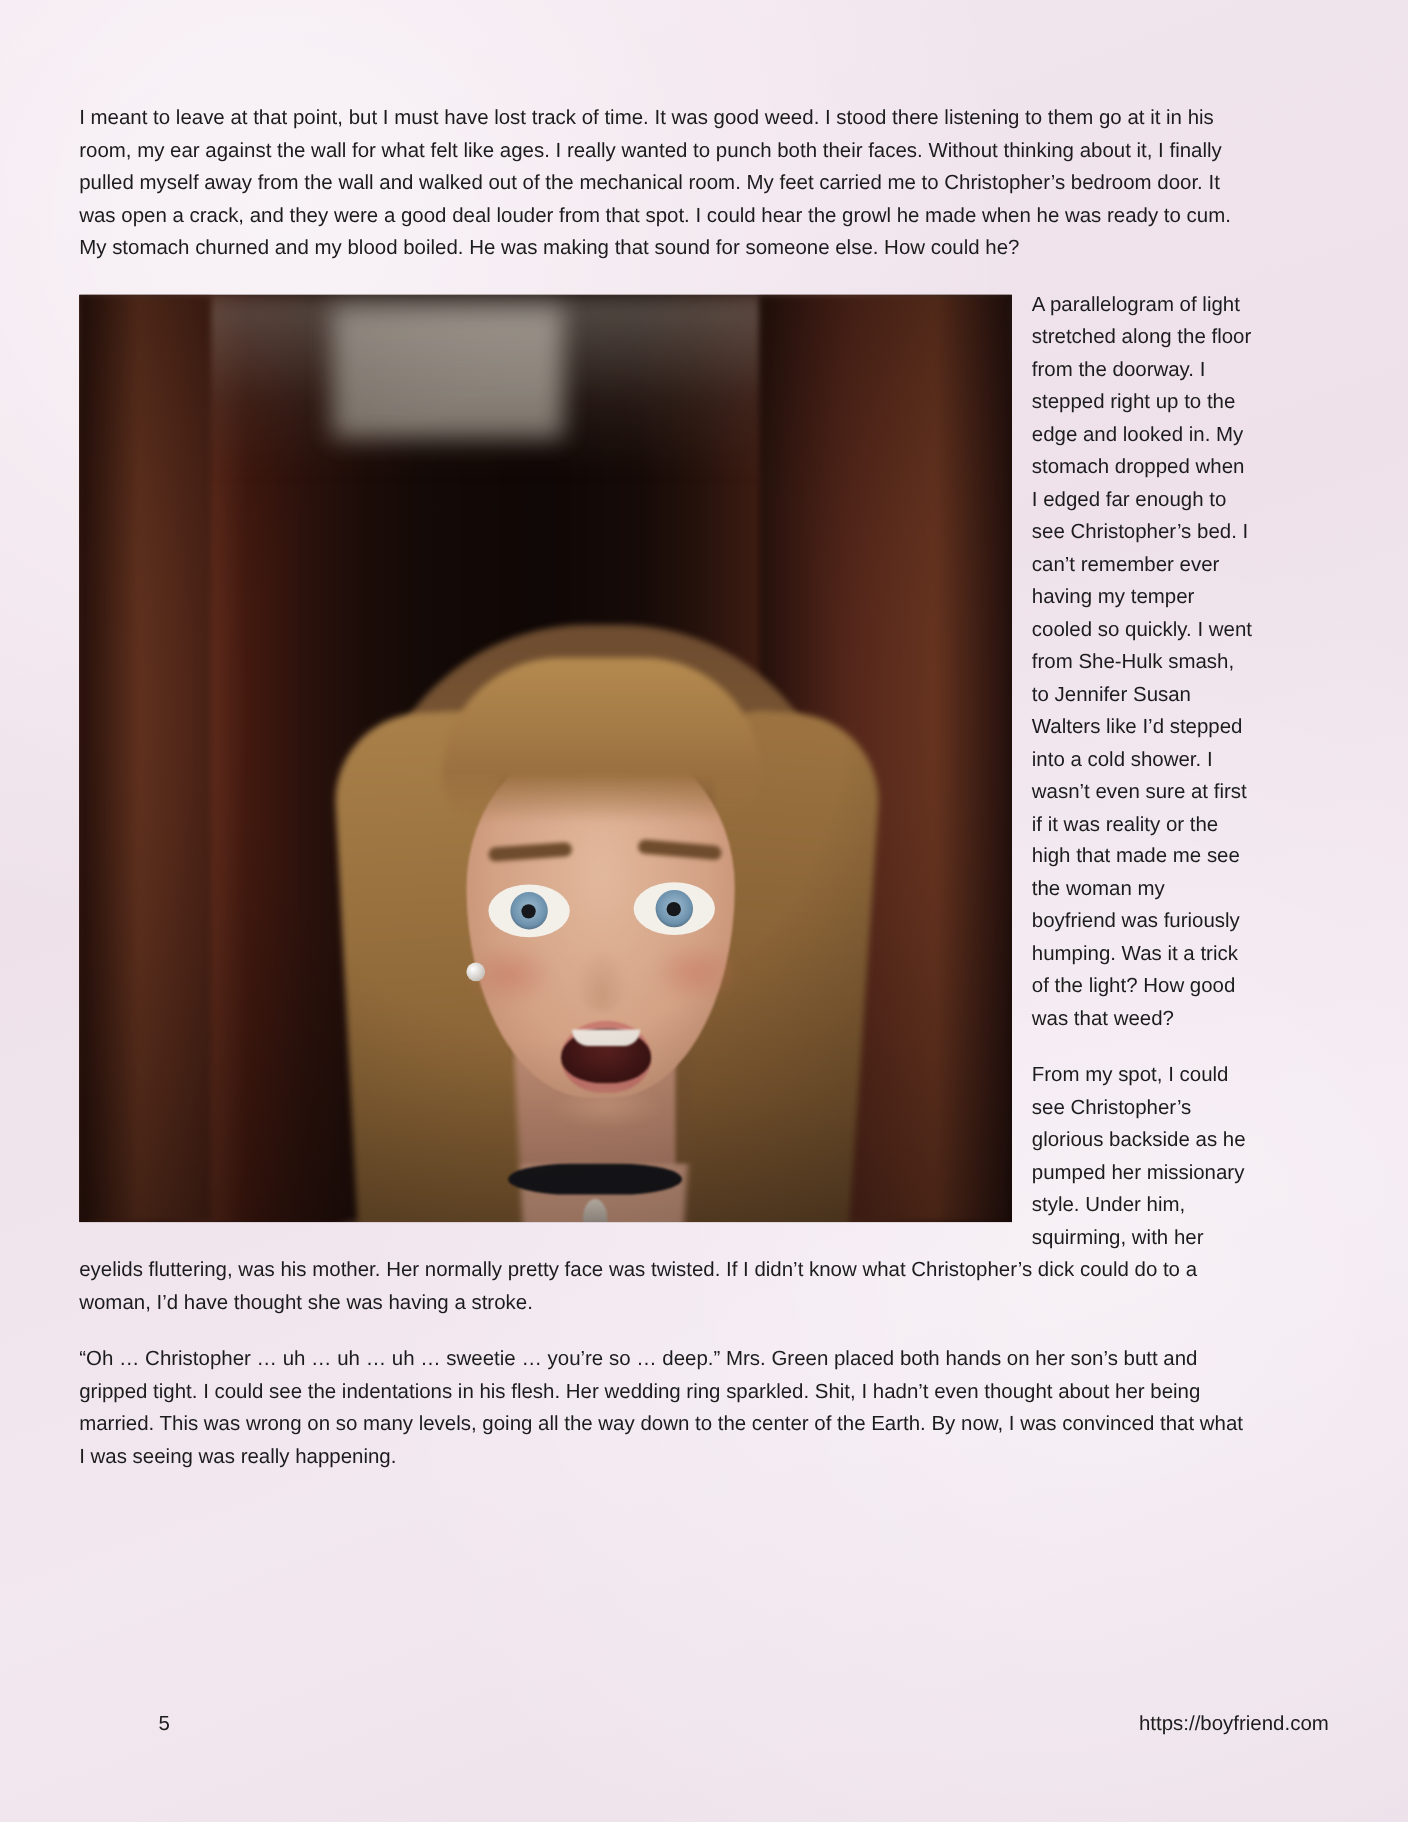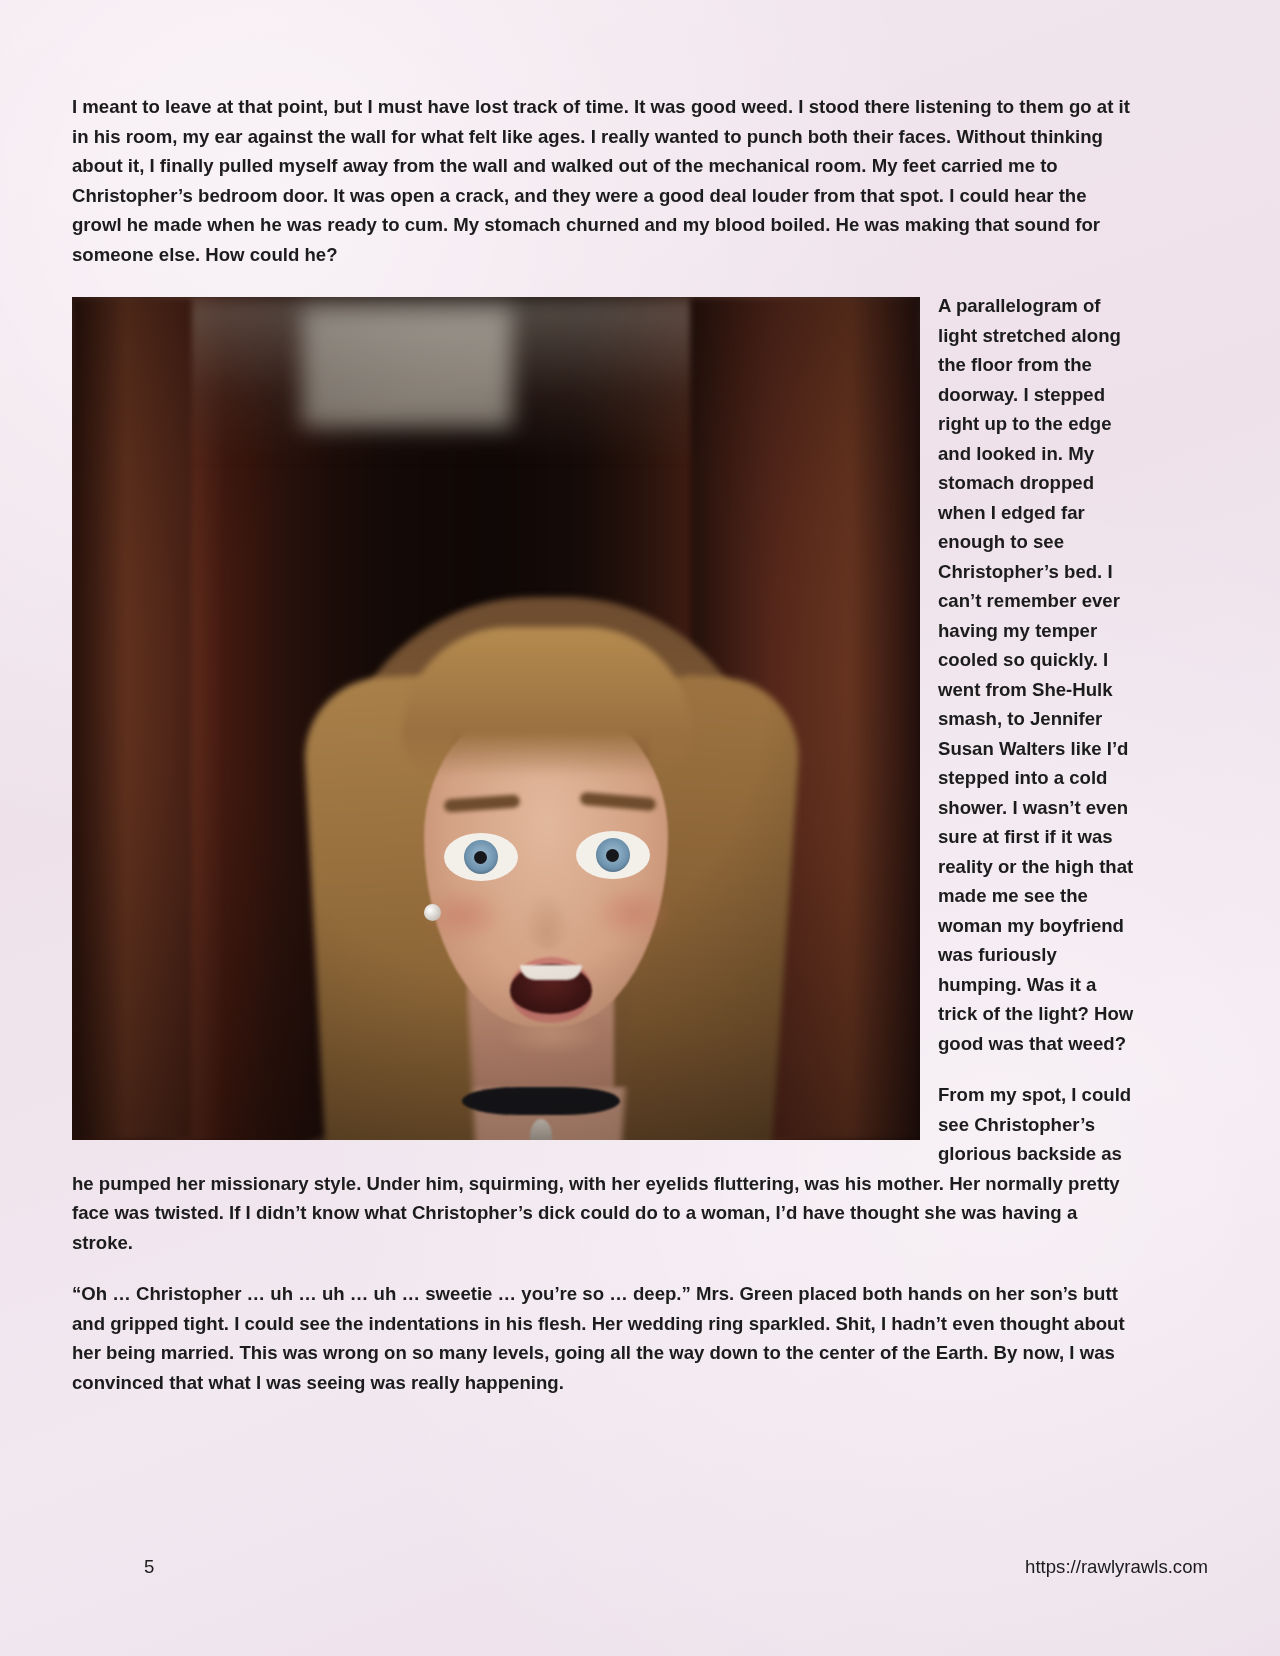--- a/index.html
+++ b/index.html
@@ -28,21 +28,20 @@
     left: 72px;
     top: 92px;
     width: 1068px;
   }
   p {
     margin: 0 0 22px 0;
     font-size: 18.6px;
     line-height: 29.5px;
     color: #1c1c1c;
     text-align: left;
-    font-weight: bold;
   }
   .figure-wrap {
     float: left;
     width: 848px;
     margin: 6px 18px 8px 0;
   }
   .photo {
     position: relative;
     width: 848px;
     height: 843px;
@@ -313,16 +312,16 @@
         <p>From my spot, I could see Christopher’s glorious backside as he pumped her missionary style. Under him, squirming, with her eyelids fluttering, was his mother. Her normally pretty face was twisted. If I didn’t know what Christopher’s dick could do to a woman, I’d have thought she was having a stroke.</p>
       </div>
     </div>
 
     <p>“Oh … Christopher … uh … uh … uh … sweetie … you’re so … deep.” Mrs. Green placed both hands on her son’s butt and gripped tight. I could see the indentations in his flesh. Her wedding ring sparkled. Shit, I hadn’t even thought about her being married. This was wrong on so many levels, going all the way down to the center of the Earth. By now, I was convinced that what I was seeing was really happening.</p>
 
   </div>
 
   <div class="footer">
     <span class="page-number">5</span>
-    <span>https://rawlyrawls.com</span>
+    <span>https://boyfriend.com</span>
   </div>
 
 </div>
 
 </body></html>

